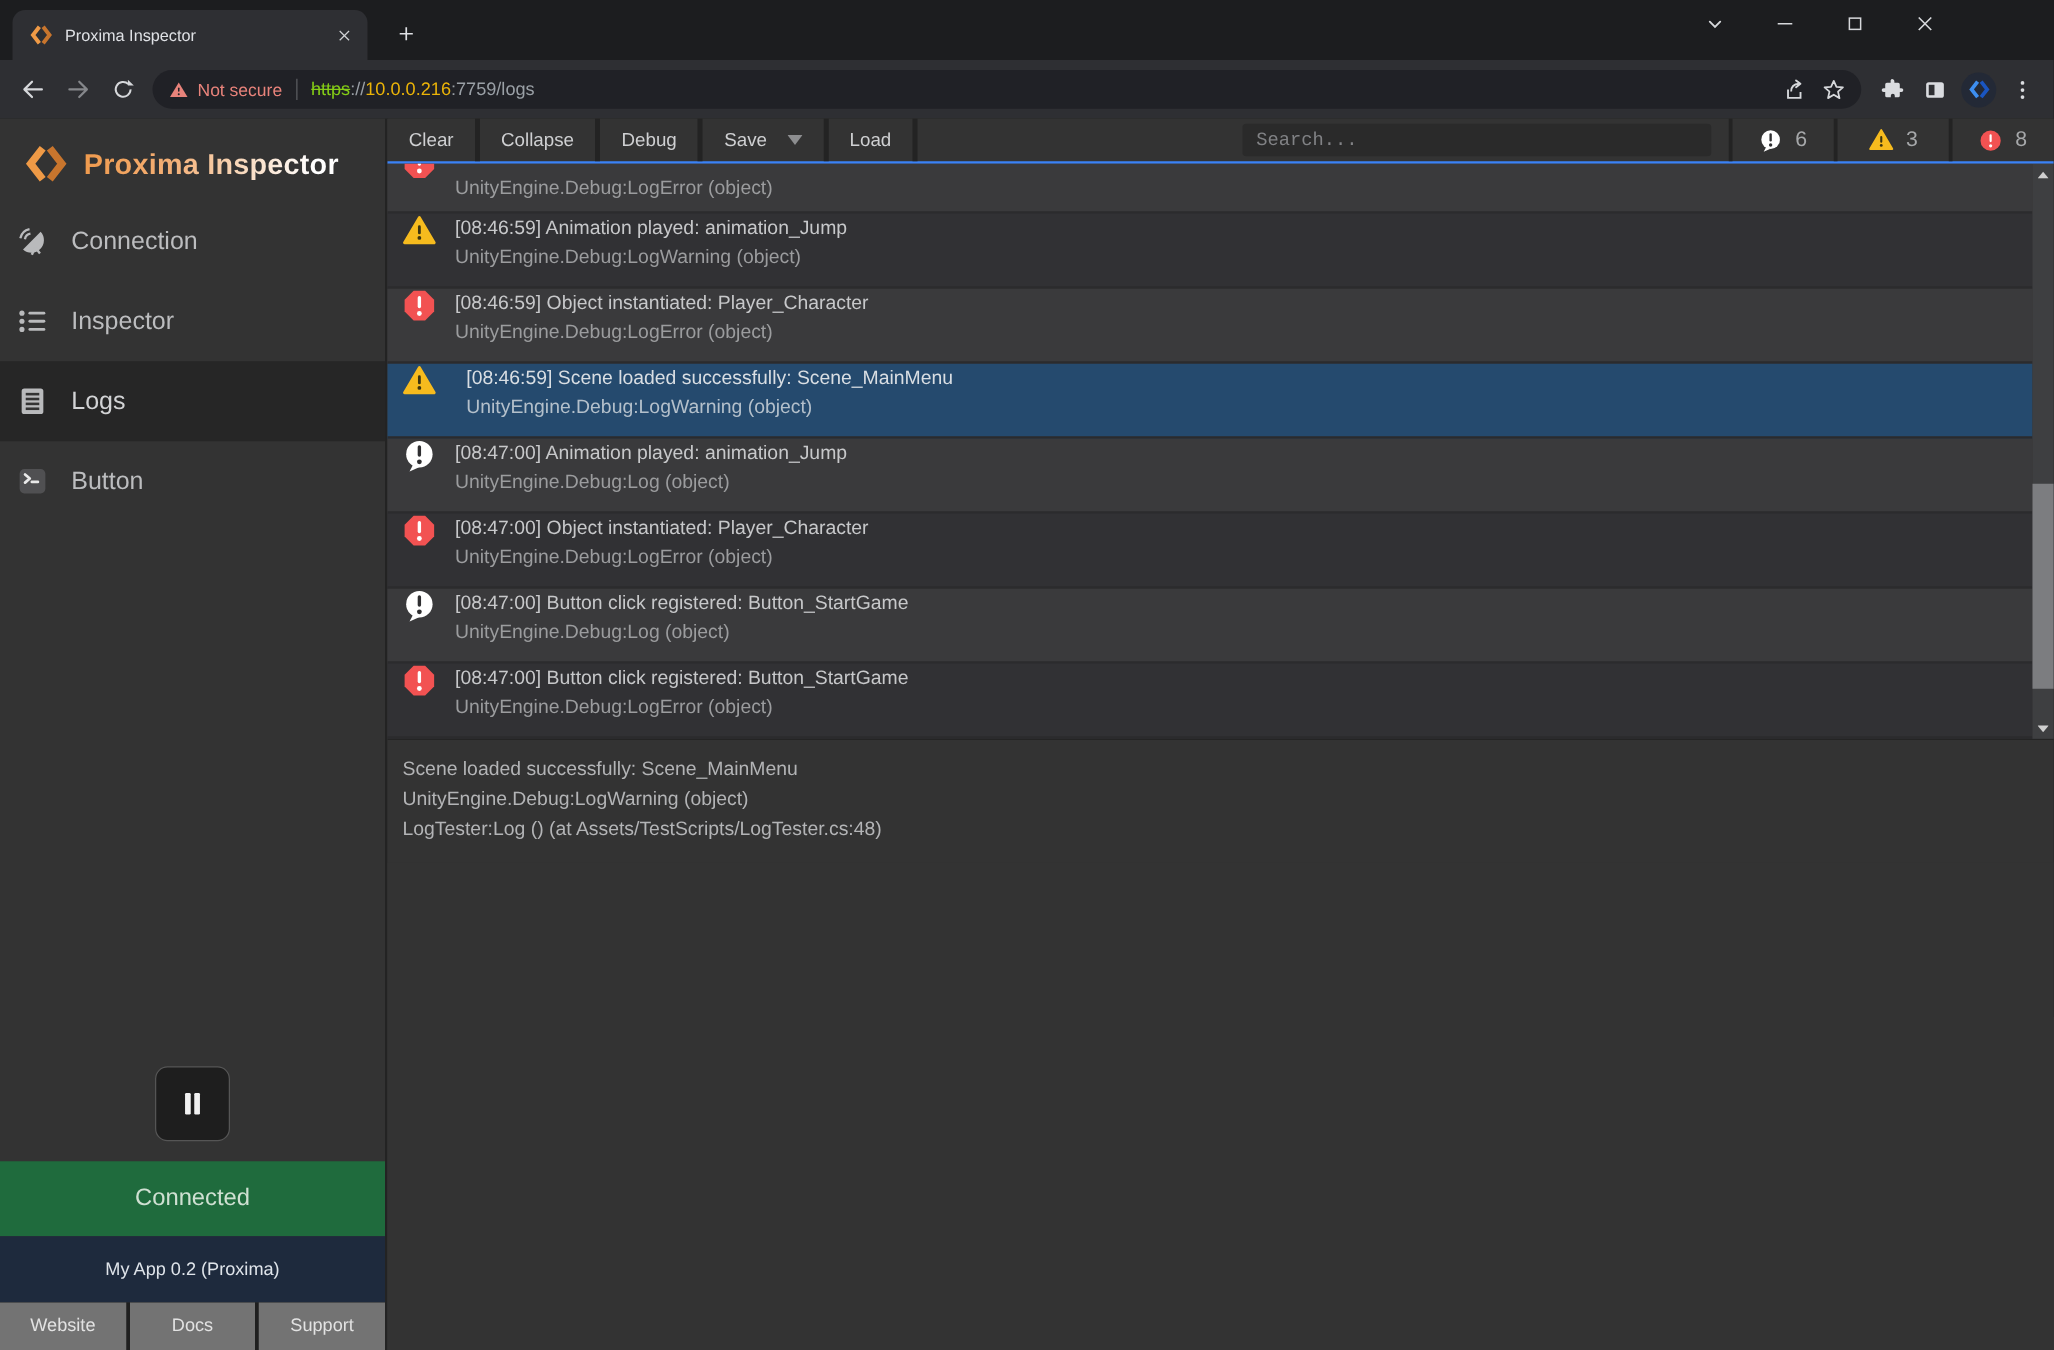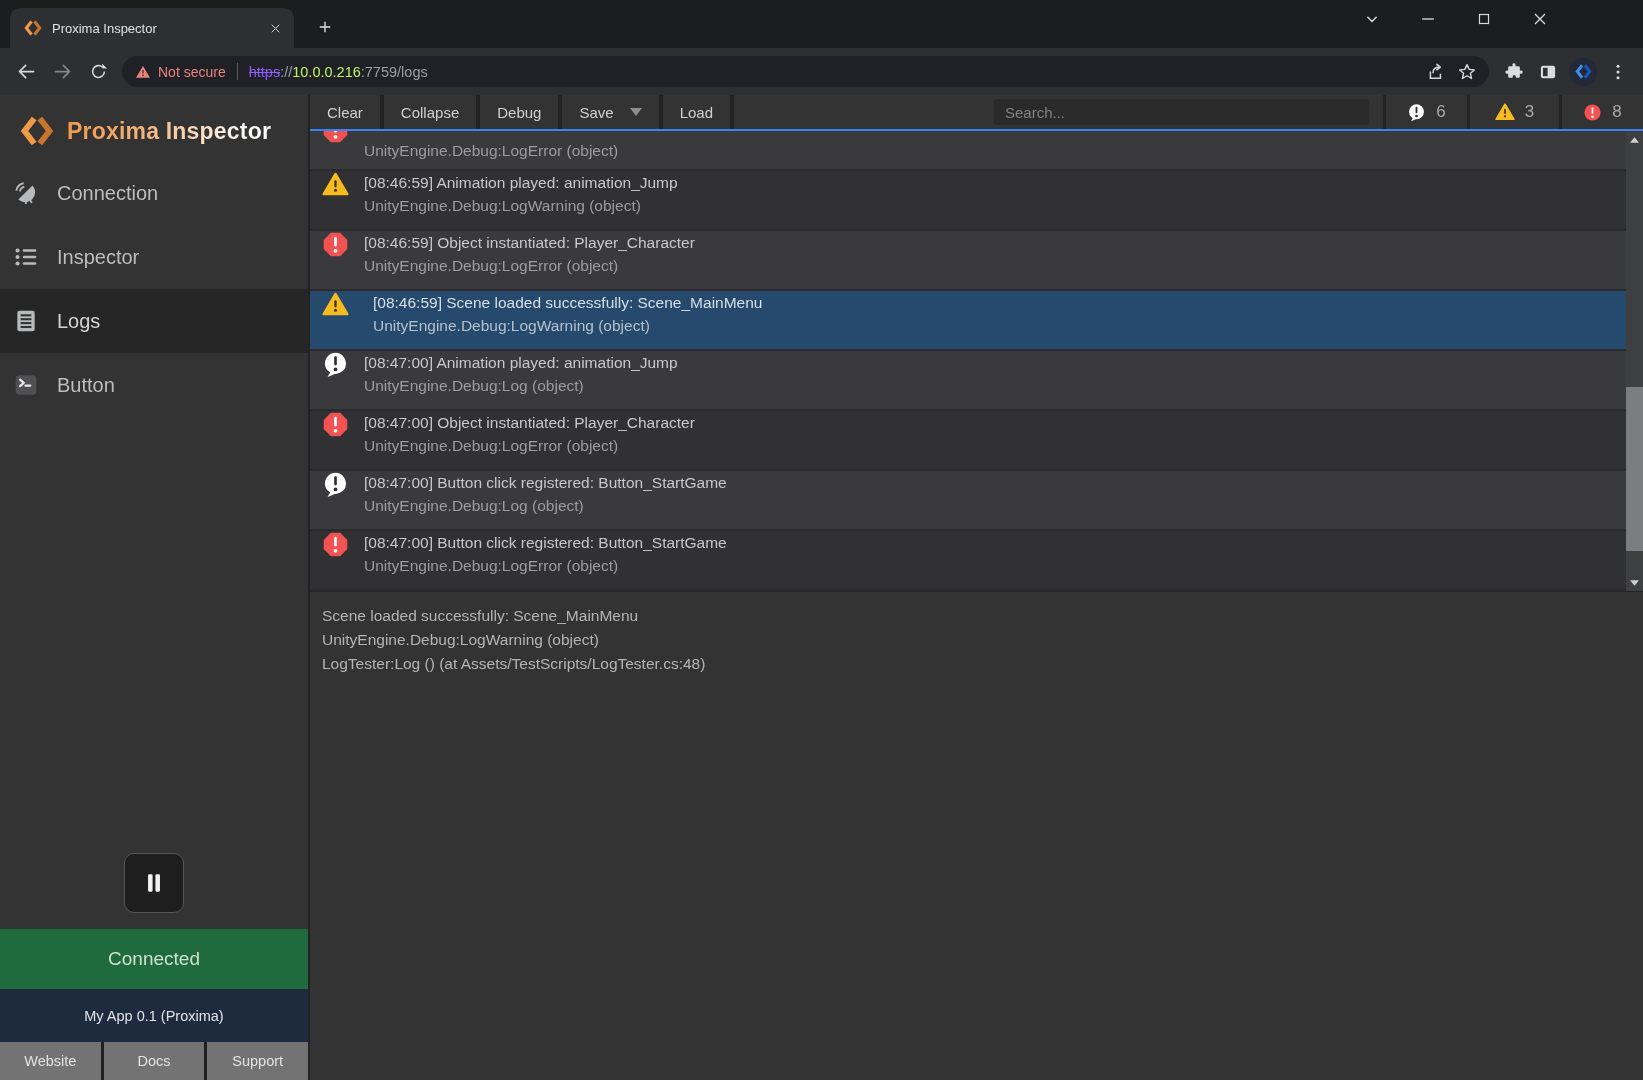--- a/index.html
+++ b/index.html
@@ -25,22 +25,22 @@
   .btoolbar { height:47px; background:#2e2f33; display:flex; align-items:center; padding:0 8px 0 8px; }
   .navbtn { width:36px; height:36px; display:flex; align-items:center; justify-content:center;
             color:#d6d8db; border-radius:50%; flex:none; }
   .navbtn.disabled { color:#85878b; }
   .omnibox { flex:1; height:31px; margin:0 8px 0 6px; background:#202126; border-radius:16px;
              display:flex; align-items:center; padding:0 6px 0 13px; min-width:0; }
   .ns-icon { color:#e8837b; flex:none; }
   .ns-text { color:#e8837b; font-size:14px; margin-left:7px; white-space:nowrap; }
   .ob-div { width:1px; height:17px; background:#5b5d61; margin:0 11px; flex:none; }
   .url { font-size:14.5px; white-space:nowrap; overflow:hidden; color:#9aa0a6; }
-  .url .scheme { color:#8b5cf6; text-decoration:line-through; }
-  .url .host { color:#bef264; }
+  .url .scheme { color:#84cc16; text-decoration:line-through; }
+  .url .host { color:#eab308; }
   .ob-space { flex:1; }
   .ob-btn { width:32px; height:32px; display:flex; align-items:center; justify-content:center;
             color:#d6d8db; flex:none; }
   .ext-btn { width:34px; height:34px; display:flex; align-items:center; justify-content:center;
              color:#dadce0; flex:none; }
   .avatar { width:28px; height:28px; border-radius:50%; background:#232936; display:flex;
             align-items:center; justify-content:center; margin:0 4px; flex:none; }
 
   
   .content { display:flex; height:985px; background:#333; }
@@ -71,21 +71,21 @@
 
   
   .main { flex:1; display:flex; flex-direction:column; min-width:0; background:#333; }
   .ltoolbar { height:36px; flex:none; display:flex; align-items:stretch; background:#333;
               border-bottom:2px solid #3b82f6; color:#cfd0d2; font-size:15px; }
   .tbtn { display:flex; align-items:center; padding:0 17px; border-right:4px solid #232323; }
   .tbtn .caret { margin-left:16px; color:#8d8e90; }
   .lt-space { flex:1; }
   .search { width:375px; height:26px; align-self:center; background:#2a2a2a; border:none;
             border-radius:3px; color:#cccccc; font-size:15px; padding:0 11px; margin-right:14px;
-            font-family:Liberation Sans, sans-serif; outline:none; }
+            font-family:Liberation Mono, monospace; outline:none; }
   .search::placeholder { color:#818285; }
   .counter { width:84px; border-left:3px solid #232323; display:flex; align-items:center;
              justify-content:center; gap:10px; }
   .counter.wide { width:92px; }
   .count-num { color:#a6a8aa; font-size:17px; }
 
   
   .loglist { height:460px; flex:none; position:relative; }
   .lrow { height:60px; display:flex; align-items:flex-start; gap:15px; padding-left:12px;
           padding-right:24px; margin-right:17px; border-bottom:2px solid #2b2b2d; }
@@ -389,21 +389,21 @@
 
     <div class="side-space"></div>
 
     <div class="pause-btn">
       <svg width="26" height="26">
           <use href="#i-pause"></use>
         </svg>
     </div>
 
     <div class="connected">Connected</div>
-    <div class="appbar">My App 0.1 (Proxima)</div>
+    <div class="appbar">My App 0.2 (Proxima)</div>
 
     <div class="sfooter">
       <span class="flink">Website</span>
       <span class="flink">Docs</span>
       <span class="flink">Support</span>
     </div>
   </aside>
 
   <main class="main">
 

